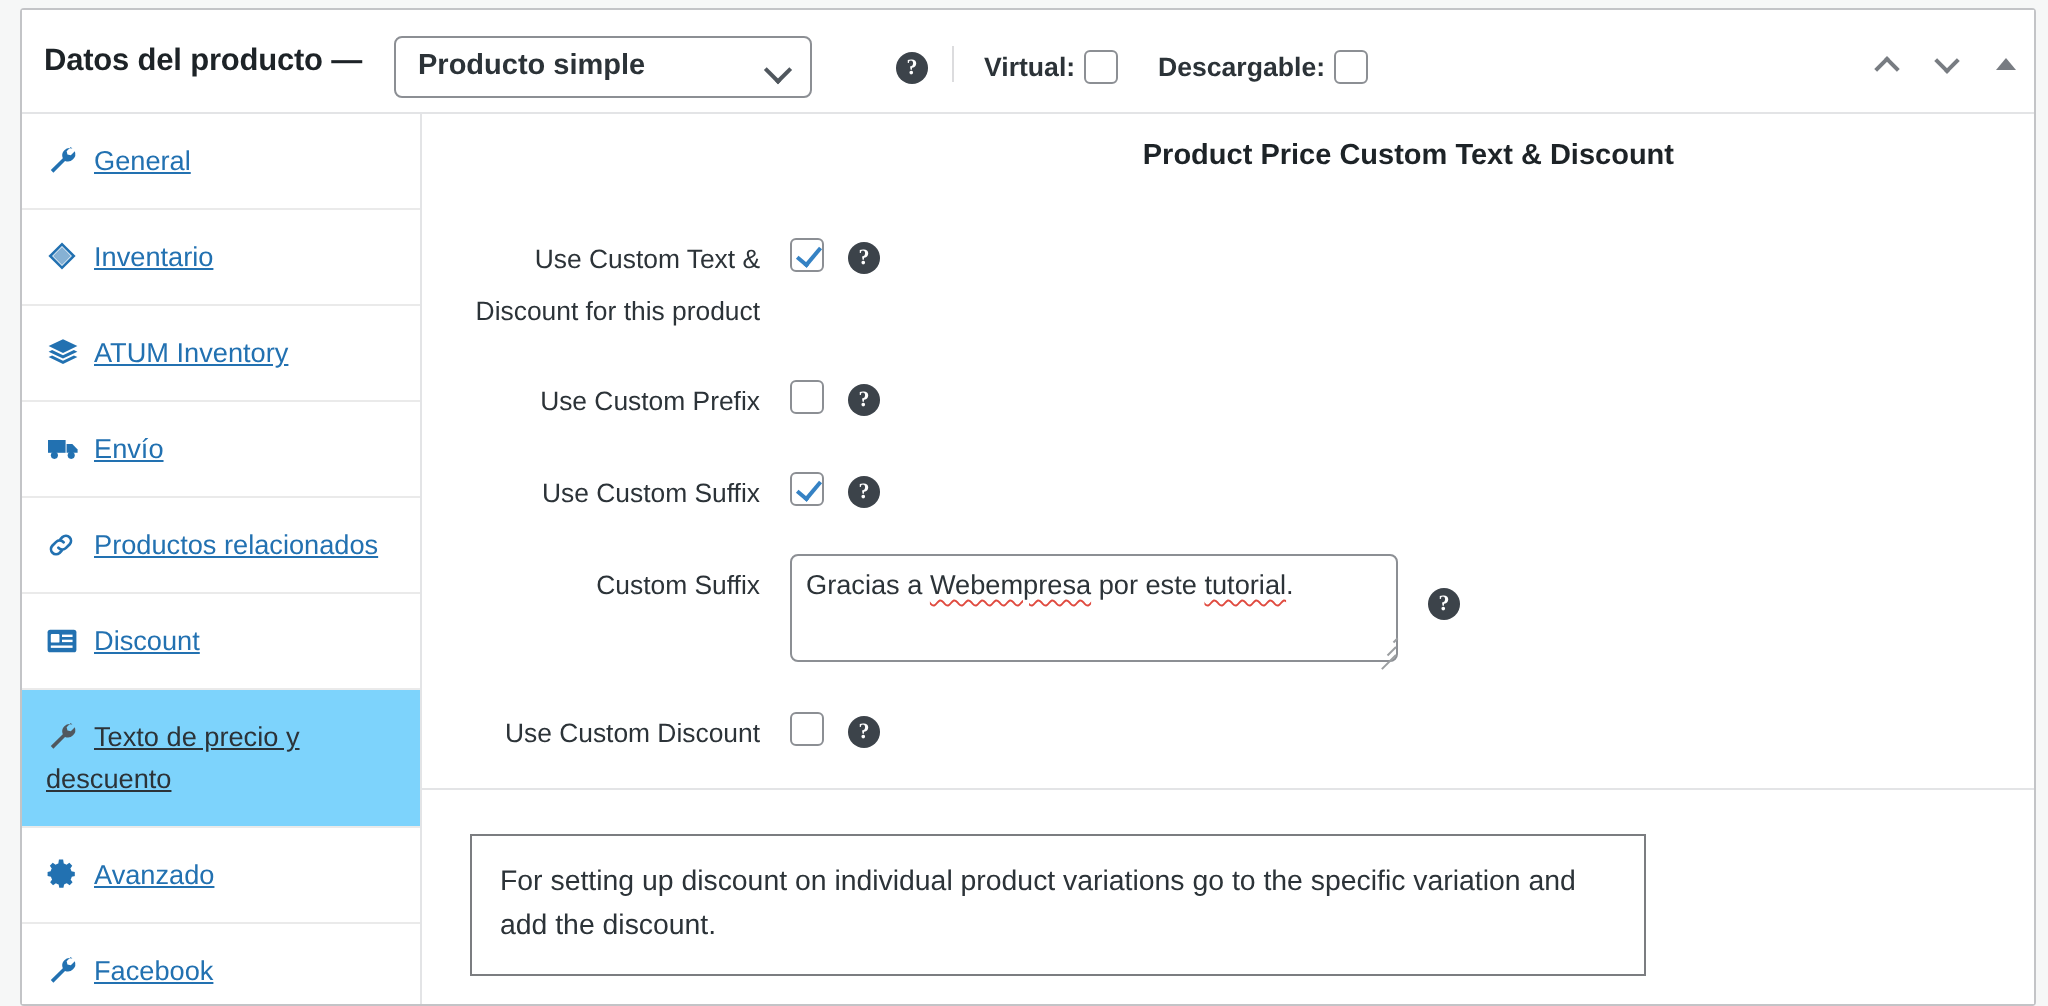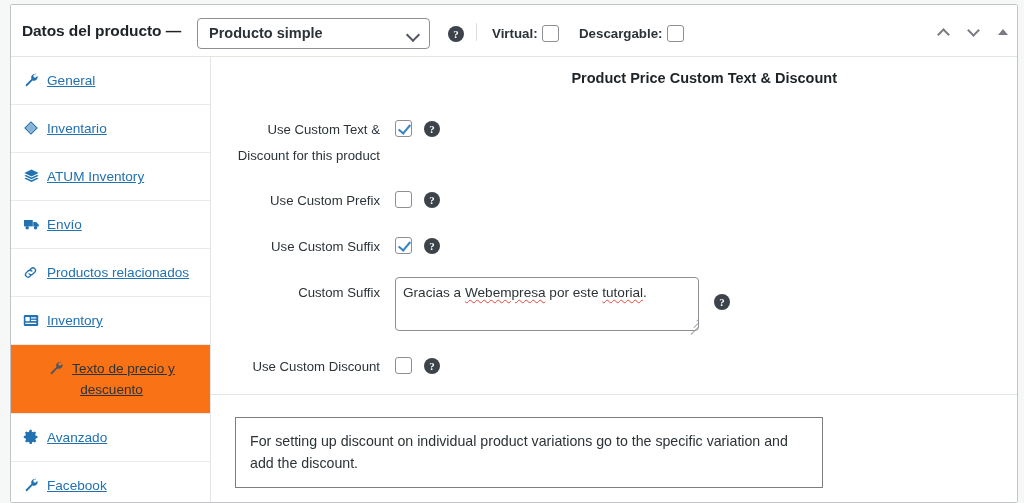--- a/index.html
+++ b/index.html
@@ -39,21 +39,21 @@
     left: 11px; top: 17px;
     font-size: 15.5px;
     font-weight: bold;
     color: #1d2327;
     letter-spacing: -0.1px;
     white-space: nowrap;
   }
   .type-select {
     position: absolute;
     left: 186px; top: 13px;
-    width: 233px; height: 31px;
+    width: 209px; height: 31px;
     border: 1px solid #8c8f94;
     border-radius: 4px;
     background: #fff;
   }
   .type-select .sel-label {
     position: absolute;
     left: 11px; top: 6px;
     font-size: 14.5px;
     font-weight: bold;
     color: #2c3338;
@@ -178,23 +178,22 @@
   }
   .tab .ic {
     display: inline-block;
     width: 19px;
     margin-right: 5px;
     vertical-align: -3px;
     color: #2271b1;
   }
   .tab .ic svg { display: block; }
   .tab.active {
-    background: #f97316;
-    color: #2c3338;
-    text-align: center;
+    background: #7dd3fc;
+    color: #2c3338;
   }
   .tab.active .ic { color: #50575e; }
   .tab.active .lbl { color: #2c3338; }
 
   
   .panel {
     flex: 1 1 auto;
     position: relative;
     background: #fff;
   }
@@ -361,21 +360,21 @@
           <div class="tab"><span class="ic"><svg width="15" height="15" viewBox="0 0 20 20" fill="none" stroke="currentColor" stroke-width="1.8" stroke-linecap="round">
                 <path d="M8.2 11.8a3.4 3.4 0 0 0 5 .3l2.6-2.6a3.4 3.4 0 0 0-4.8-4.8l-1.4 1.4"></path>
                 <path d="M11.8 8.2a3.4 3.4 0 0 0-5-.3l-2.6 2.6a3.4 3.4 0 0 0 4.8 4.8l1.4-1.4"></path>
               </svg></span><span class="lbl">Productos relacionados</span></div>
           <div class="tab"><span class="ic"><svg width="16" height="15" viewBox="0 0 20 18" fill="currentColor">
                 <rect x="1" y="2" width="18" height="14" rx="1.6"></rect>
                 <rect x="3" y="4.6" width="5.4" height="5.4" rx=".6" fill="#fff"></rect>
                 <rect x="10" y="5" width="6.6" height="1.5" fill="#fff"></rect>
                 <rect x="10" y="8.2" width="6.6" height="1.5" fill="#fff"></rect>
                 <rect x="3" y="11.8" width="13.6" height="1.5" fill="#fff"></rect>
-              </svg></span><span class="lbl">Inventory</span></div>
+              </svg></span><span class="lbl">Discount</span></div>
           <div class="tab active"><span class="ic"><svg width="16" height="16" viewBox="0 0 20 20" fill="currentColor">
                 <path d="M16.5 2.9a4.6 4.6 0 0 0-5 1 4.6 4.6 0 0 0-1 5L3 16.3 4.6 18l7.3-7.4a4.6 4.6 0 0 0 5-1 4.6 4.6 0 0 0 1.1-5l-2.5 2.5-2.1-.5-.5-2.1 2.6-2.6z"></path>
               </svg></span><span class="lbl">Texto de precio y descuento</span></div>
           <div class="tab"><span class="ic"><svg width="16" height="16" viewBox="0 0 20 20" fill="currentColor">
                 <path d="M10 6.4A3.6 3.6 0 1 0 10 13.6 3.6 3.6 0 0 0 10 6.4zm0 5.4a1.8 1.8 0 1 1 0-3.6 1.8 1.8 0 0 1 0 3.6z"></path>
                 <path d="M18 11.3v-2.6l-2.1-.4a6.1 6.1 0 0 0-.7-1.7l1.2-1.8-1.8-1.8-1.8 1.2a6.1 6.1 0 0 0-1.7-.7L10.7 1H8.1l-.4 2.5a6.1 6.1 0 0 0-1.7.7L4.2 3 2.4 4.8l1.2 1.8a6.1 6.1 0 0 0-.7 1.7L1 8.7v2.6l2.1.4c.2.6.4 1.2.7 1.7l-1.2 1.8 1.8 1.8 1.8-1.2c.5.3 1.1.6 1.7.7l.4 2.1h2.6l.4-2.1c.6-.2 1.2-.4 1.7-.7l1.8 1.2 1.8-1.8-1.2-1.8c.3-.5.6-1.1.7-1.7l2.1-.4z"></path>
               </svg></span><span class="lbl">Avanzado</span></div>
           <div class="tab"><span class="ic"><svg width="16" height="16" viewBox="0 0 20 20" fill="currentColor">
                 <path d="M16.5 2.9a4.6 4.6 0 0 0-5 1 4.6 4.6 0 0 0-1 5L3 16.3 4.6 18l7.3-7.4a4.6 4.6 0 0 0 5-1 4.6 4.6 0 0 0 1.1-5l-2.5 2.5-2.1-.5-.5-2.1 2.6-2.6z"></path>
               </svg></span><span class="lbl">Facebook</span></div>

